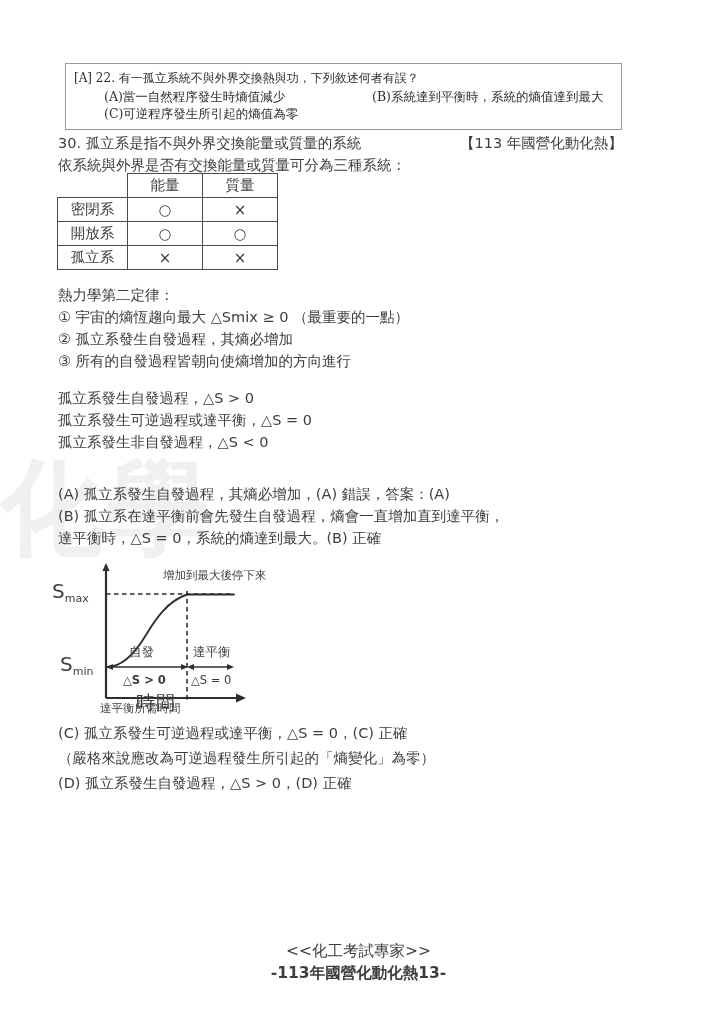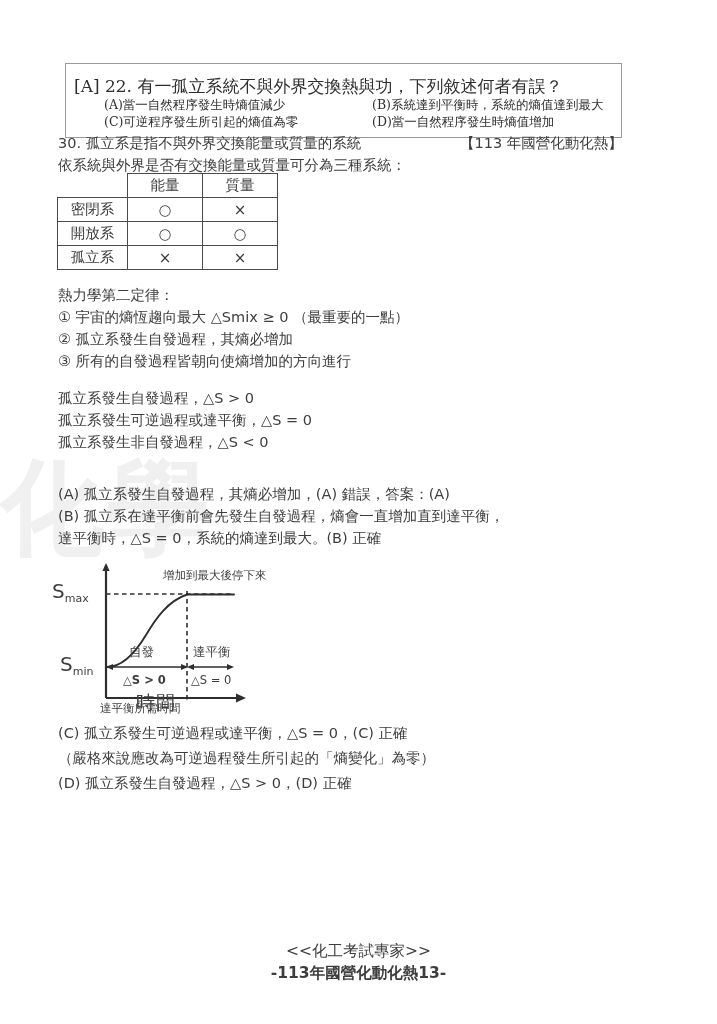--- a/index.html
+++ b/index.html
@@ -48,24 +48,23 @@
     left: 65px;
     top: 63px;
     width: 557px;
     border: 1px solid #9a9a9a;
     box-sizing: border-box;
     padding: 6px 8px 7px 8px;
     font-family: "DejaVu Serif", "Liberation Serif", serif;
     color: #2e2e2e;
   }
   .qbox-stem {
-    font-size: 17px;
+    font-size: 12px;
     line-height: 17px;
     white-space: nowrap;
-    margin-top: 8px;
   }
   .qbox-opts {
     margin-top: 1px;
     padding-left: 30px;
   }
   .qbox-row {
     display: flex;
     font-size: 12.5px;
     line-height: 17px;
     white-space: nowrap;
@@ -154,23 +153,20 @@
           <span>(A)</span><span>當一自然程序發生時熵值減少</span>
         </div>
         <div class="opt-right">
           <span>(B)</span><span>系統達到平衡時，系統的熵值達到最大</span>
         </div>
       </div>
       <div class="qbox-row">
         <div class="opt-left">
           <span>(C)</span><span>可逆程序發生所引起的熵值為零</span>
         </div>
-        <div class="opt-right">
-          <span>(D)</span><span>當一自然程序發生時熵值增加</span>
-        </div>
       </div>
     </div>
   </div>
 
   <div class="line" style="left:58px; top:133px;">30. 孤立系是指不與外界交換能量或質量的系統</div>
   <div class="line" style="left:460px; top:133px;">【113 年國營化動化熱】</div>
   <div class="line" style="left:58px; top:155px;">依系統與外界是否有交換能量或質量可分為三種系統：</div>
 
   <table class="systable">
     <tbody>

